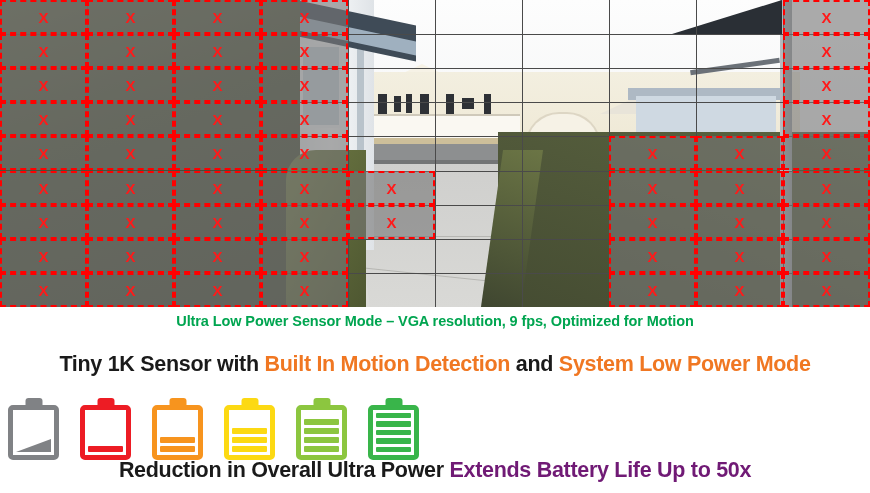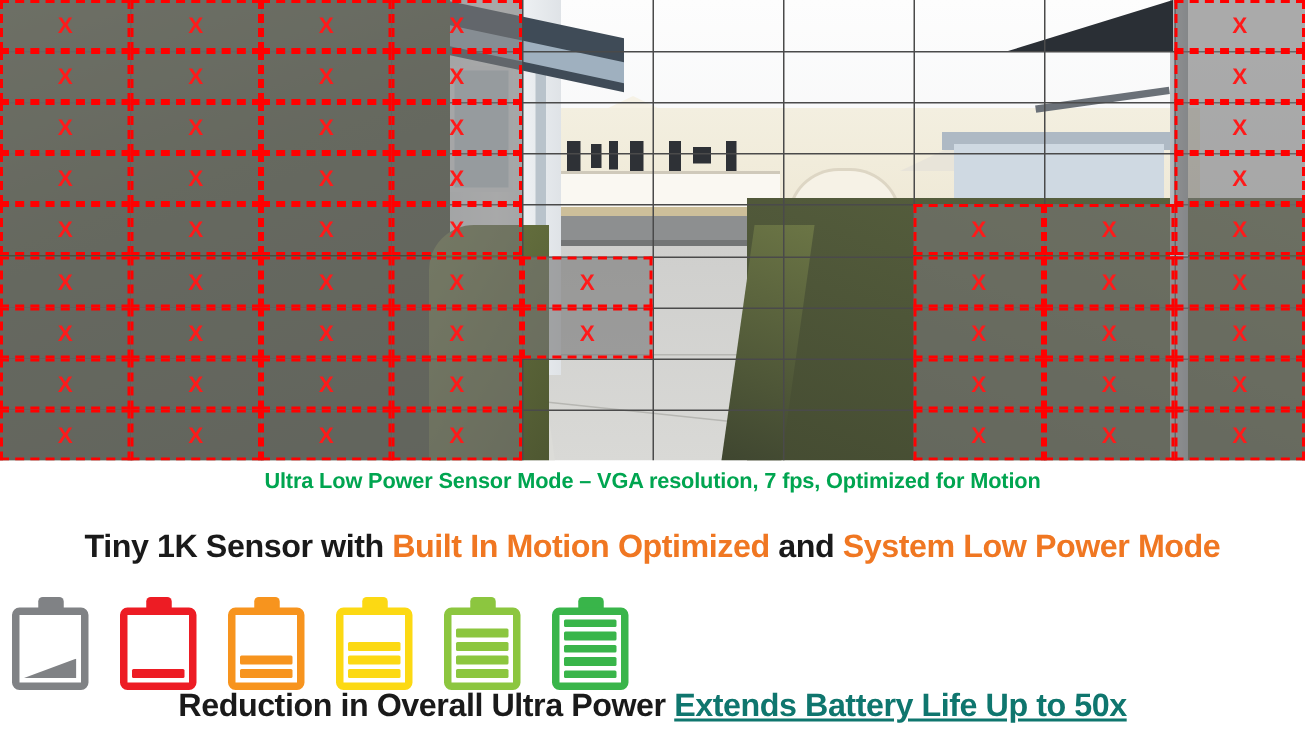--- a/index.html
+++ b/index.html
@@ -191,21 +191,21 @@
     clip-path:polygon(0 100%,100% 0,100% 100%);
   }
 
   
   #footer-line{
     position:absolute;left:0;top:458px;width:870px;text-align:center;
     color:#1a1a1a;font-size:21.5px;font-weight:bold;
     font-family:"Liberation Sans", sans-serif;
     letter-spacing:-.3px;white-space:nowrap;
   }
-  #footer-line .hi{color:#0f766e;text-decoration:underline;}
+  #footer-line .hi{color:#701a75;}
 </style>
 </head>
 <body>
 
 <div id="sensor-panel">
 
   <div class="scene">
     <div class="sky"></div>
 
     <div class="far-roof"></div>
@@ -320,24 +320,24 @@
       <div class="sel-cell" style="left: 0px; top: 273px; width: 87px; height: 34px;">X</div>
       <div class="sel-cell" style="left: 87px; top: 273px; width: 87px; height: 34px;">X</div>
       <div class="sel-cell" style="left: 174px; top: 273px; width: 87px; height: 34px;">X</div>
       <div class="sel-cell" style="left: 261px; top: 273px; width: 87px; height: 34px;">X</div>
       <div class="sel-cell" style="left: 609px; top: 273px; width: 87px; height: 34px;">X</div>
       <div class="sel-cell" style="left: 696px; top: 273px; width: 87px; height: 34px;">X</div>
       <div class="sel-cell" style="left: 783px; top: 273px; width: 87px; height: 34px;">X</div>
     </div>
 </div>
 
-<div id="caption-green">Ultra Low Power Sensor Mode – VGA resolution, 7 fps, Optimized for Motion</div>
+<div id="caption-green">Ultra Low Power Sensor Mode – VGA resolution, 9 fps, Optimized for Motion</div>
 
 <div id="headline">
-  <span>Tiny 1K Sensor with </span><span class="hi">Built In Motion Optimized</span><span> and </span><span class="hi">System Low Power Mode</span>
+  <span>Tiny 1K Sensor with </span><span class="hi">Built In Motion Detection</span><span> and </span><span class="hi">System Low Power Mode</span>
 </div>
 
 <div id="battery-row">
     <div class="battery">
       <div class="batt-cap" style="background: rgb(128, 130, 133);"></div>
       <div class="batt-body" style="border-color: rgb(128, 130, 133);">
         <div class="wedge" style="background: rgb(128, 130, 133);"></div>
       </div>
     </div>
     <div class="battery">

